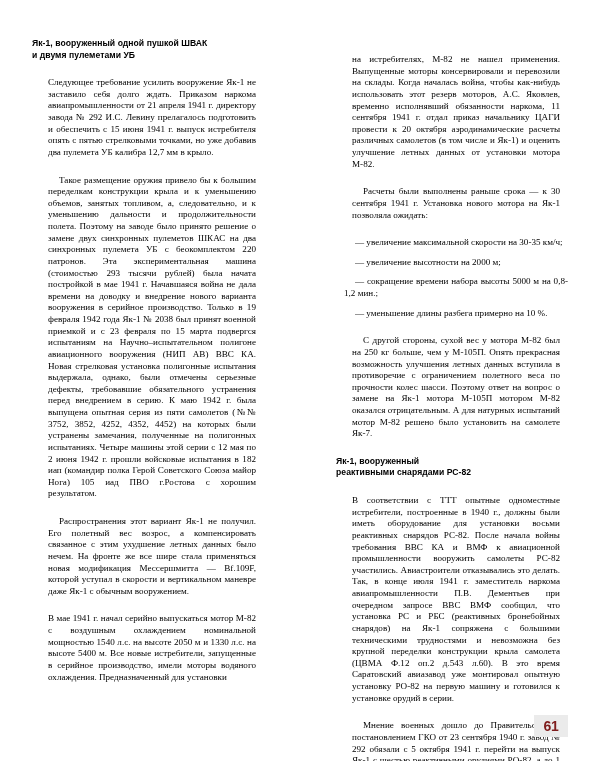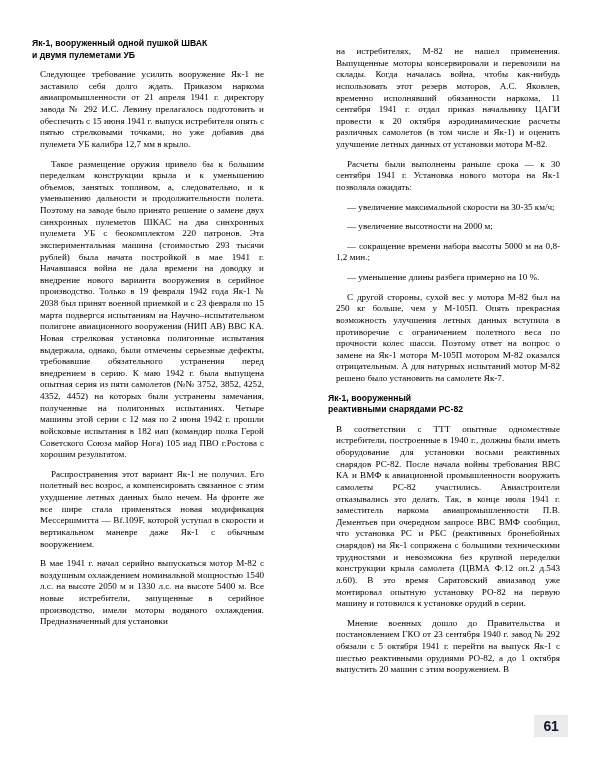--- a/index.html
+++ b/index.html
@@ -24,21 +24,21 @@
     background: #ffffff;
   }
   .content {
     position: absolute;
     left: 32px;
     top: 38px;
     width: 536px;
     height: 675px;
     display: flex;
     flex-direction: row;
-    gap: 0;
+    gap: 8px;
   }
   .col {
     width: 240px;
     flex: 0 0 240px;
   }
   .col-left { margin-right: 56px; }
 
   h2.section-head {
     font-family: "Liberation Sans", sans-serif;
     font-size: 8.6px;
@@ -46,21 +46,21 @@
     line-height: 11.6px;
     margin: 0 0 1px 0;
     letter-spacing: 0.05px;
     text-align: left;
   }
   h2.section-head.spaced {
   }
   p.body {
     font-size: 9.1px;
     line-height: 11.62px;
-    margin: 8px;
+    margin: 16px;
     text-align: justify;
     text-indent: 11px;
     hyphens: manual;
     letter-spacing: 0.01px;
   }
   p.body.noindent { text-indent: 0; }
   p.bullet {
     font-size: 9.1px;
     line-height: 11.62px;
     margin: 8px;
@@ -70,21 +70,21 @@
   .page-num {
     position: absolute;
     right: 32px;
     bottom: 24px;
     width: 34px;
     height: 22px;
     background: #ebebeb;
     font-family: "Liberation Sans", sans-serif;
     font-weight: bold;
     font-size: 14px;
-    color: #0f172a;
+    color: #7f1d1d;
     display: flex;
     align-items: center;
     justify-content: center;
     letter-spacing: -0.2px;
   }
 </style>
 </head>
 <body>
 
 <div class="page">

